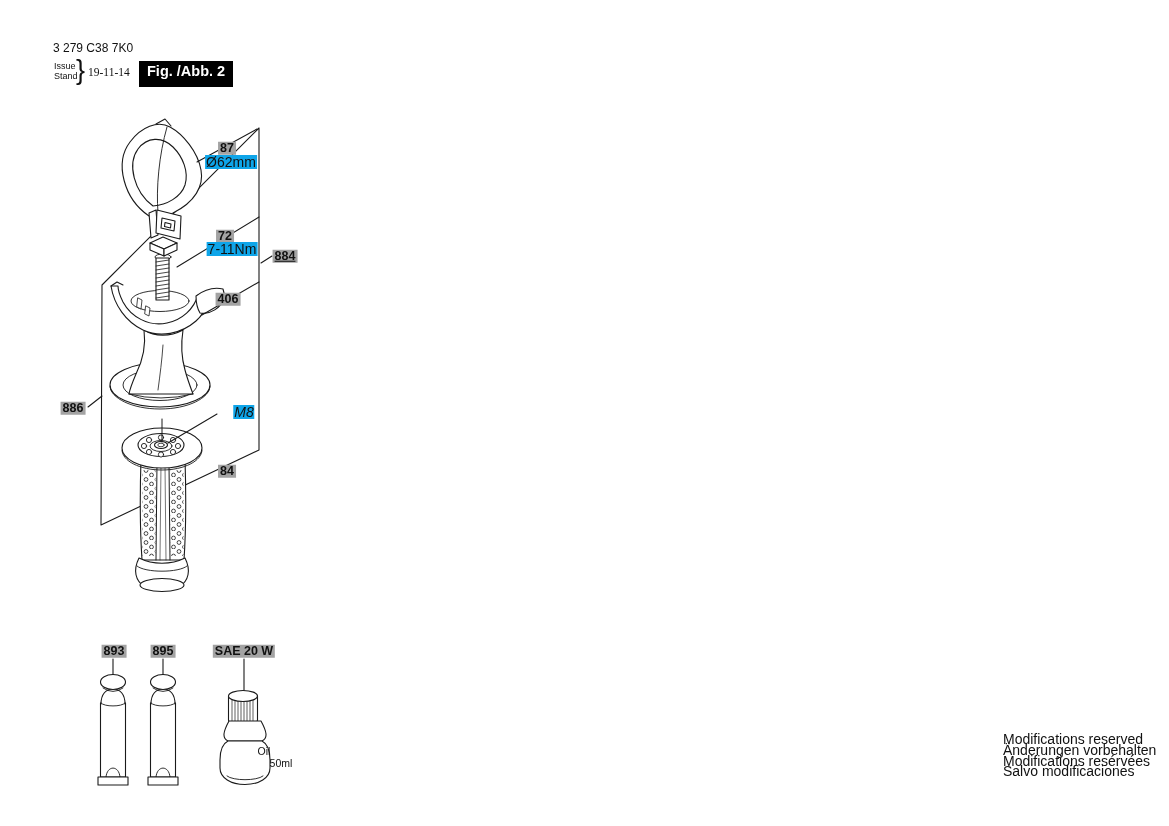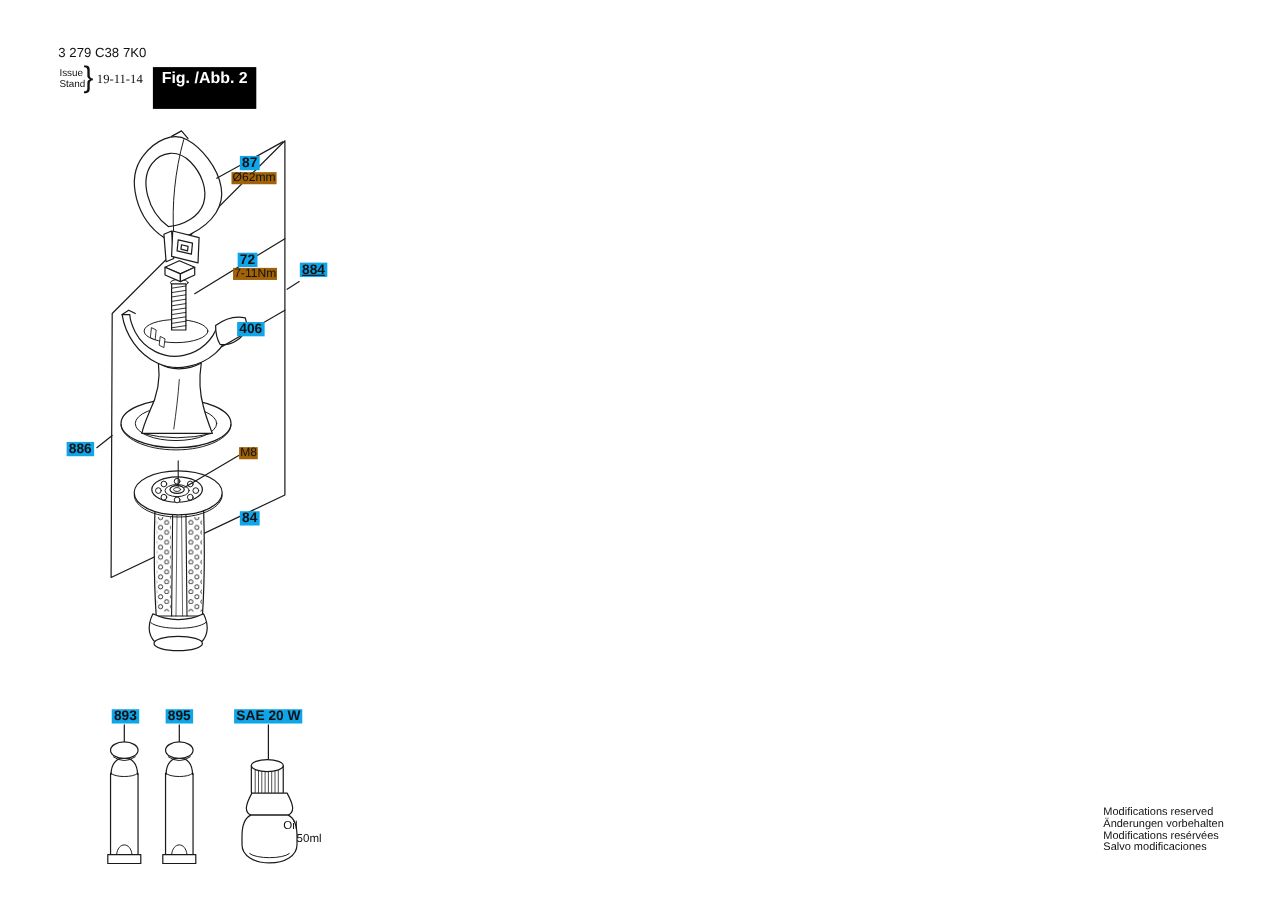--- a/index.html
+++ b/index.html
@@ -2,29 +2,29 @@
 <html><head>
 <meta charset="utf-8">
 <style>
   html,body{margin:0;padding:0;}
   body{
     width:1169px;height:826px;background:#ffffff;position:relative;overflow:hidden;
     font-family:"Liberation Sans","DejaVu Sans",sans-serif;color:#111;
   }
   .abs{position:absolute;}
   .ctr{transform:translate(-50%,-50%);white-space:nowrap;}
-  .callout{font-weight:bold;font-size:12.5px;background:#0ea5e9;padding:0 2px;line-height:1;}
-  .dim{font-size:11px;background:#a16207;padding:0 1px;line-height:1;}
+  .callout{font-weight:bold;font-size:12.5px;background:#a3a3a3;padding:0 2px;line-height:1;}
+  .dim{font-size:14px;background:#0ea5e9;padding:0 1px;line-height:1;}
   .part-number{left:53px;top:41px;font-size:12px;}
   .issue-block{left:54px;top:61px;font-size:9px;line-height:10px;}
   .brace{left:76px;top:57px;font-size:27px;font-weight:300;line-height:27px;}
   .issue-date{left:88px;top:66px;font-size:11.5px;font-family:Liberation Serif, serif;}
-  .fig-box{left:139px;top:61px;padding:3px 8px 20px 8px;font-size:14.5px;font-weight:bold;line-height:1;}
+  .fig-box{left:139px;top:61px;padding:3px 8px 8px 8px;font-size:14.5px;font-weight:bold;line-height:1;}
   .oil-text{font-size:10.5px;line-height:1;}
-  .footer{left:1003px;top:734px;font-size:10px;line-height:10.8px;}
+  .footer{left:1003px;top:734px;font-size:14px;line-height:10.8px;}
   svg{position:absolute;left:0;top:0;}
 </style>
 </head>
 <body style="background: rgb(255, 255, 255);">
 
 <svg width="1169" height="826" viewBox="0 0 1169 826">
   <defs>
     <pattern id="dots" width="11" height="9" patternUnits="userSpaceOnUse">
       <circle cx="3" cy="2.5" r="1.9" fill="#fff" stroke="#1a1a1a" stroke-width="0.8"></circle>
       <circle cx="8.5" cy="7" r="1.9" fill="#fff" stroke="#1a1a1a" stroke-width="0.8"></circle>
@@ -144,24 +144,24 @@
   <div>Stand</div>
 </div>
 <div class="abs brace">}</div>
 <div class="abs issue-date">19-11-14</div>
 <div class="abs fig-box" style="background: rgb(0, 0, 0); color: rgb(255, 255, 255);">Fig. /Abb. 2</div>
 
 <div class="abs ctr callout" style="left:227px;top:148px;">87</div>
 <div class="abs ctr dim" style="left:231px;top:162px;">Ø62mm</div>
 <div class="abs ctr callout" style="left:225px;top:236px;">72</div>
 <div class="abs ctr dim" style="left:232px;top:249px;">7-11Nm</div>
-<div class="abs ctr callout" style="left:285px;top:245px;text-decoration:underline;">884</div>
+<div class="abs ctr callout" style="left:285px;top:256px;text-decoration:underline;">884</div>
 <div class="abs ctr callout" style="left:228px;top:299px;">406</div>
 <div class="abs ctr callout" style="left:73px;top:408px;">886</div>
-<div class="abs ctr dim" style="left:226px;top:412px;">M8</div>
+<div class="abs ctr dim" style="left:244px;top:412px;font-style:italic;">M8</div>
 <div class="abs ctr callout" style="left:227px;top:471px;">84</div>
 
 <div class="abs ctr callout" style="left:114px;top:651px;">893</div>
 <div class="abs ctr callout" style="left:163px;top:651px;">895</div>
 <div class="abs ctr callout" style="left:244px;top:651px;">SAE 20 W</div>
 <div class="abs ctr oil-text" style="left:245px;top:751px;padding-left:38px;">Oil</div>
 <div class="abs ctr oil-text" style="left:245px;top:763px;margin-left:36px;">50ml</div>
 
 <div class="abs footer">
   <div>Modifications reserved</div>

